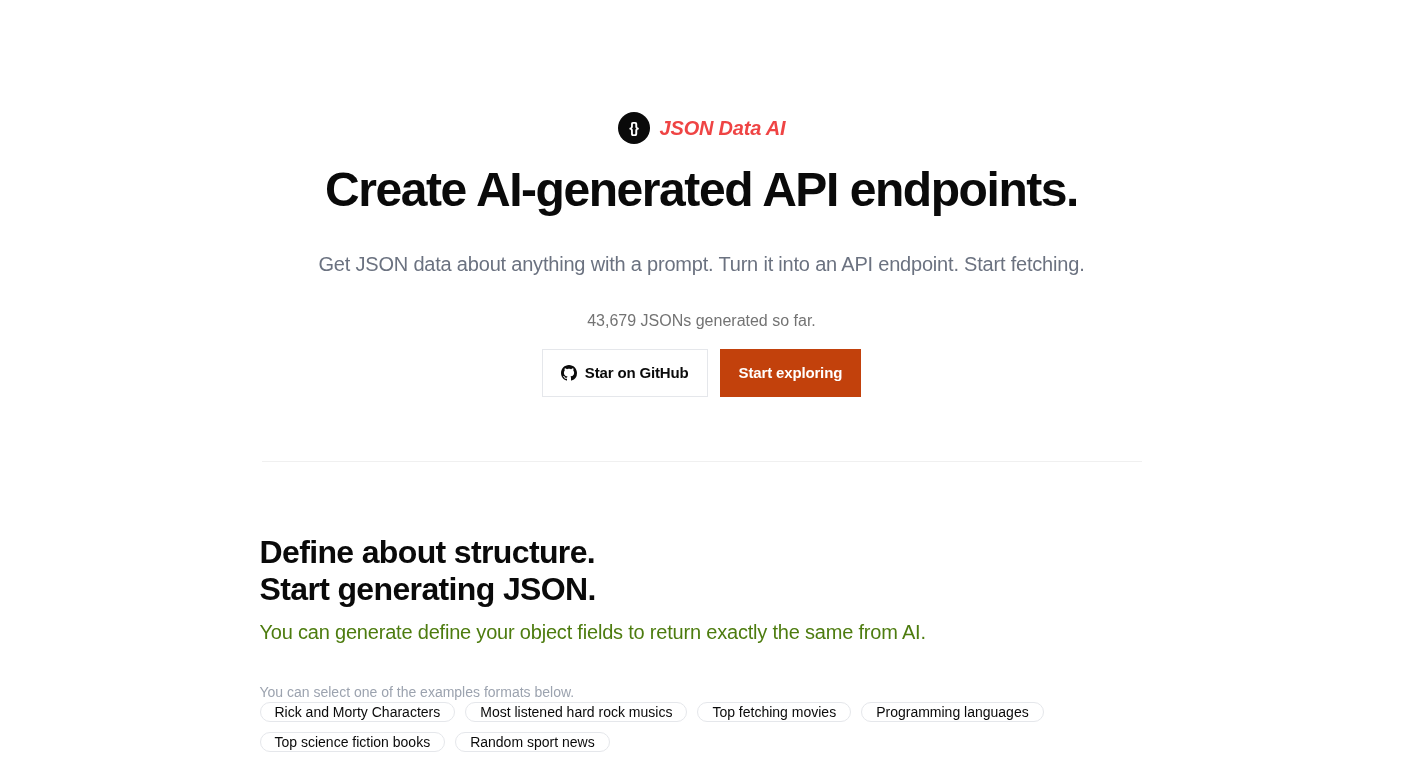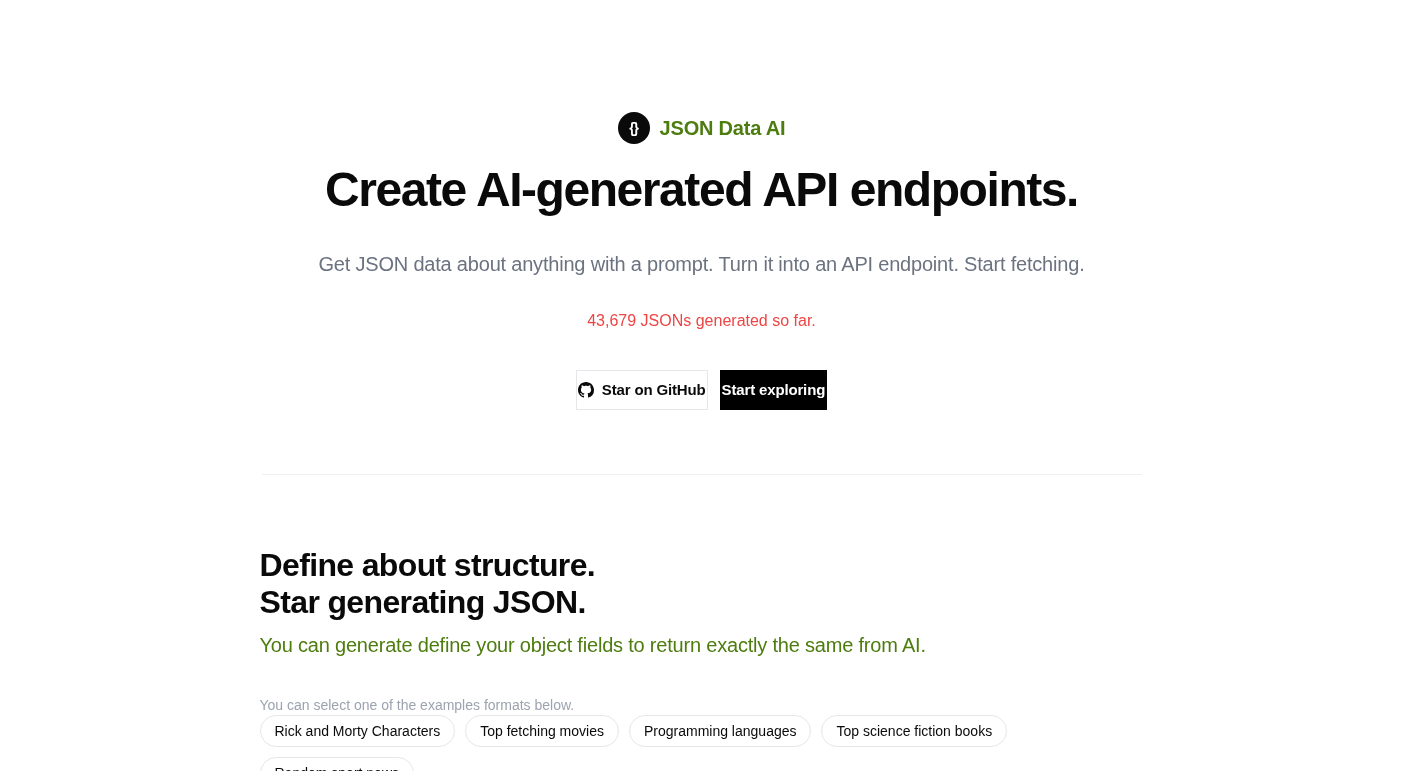--- a/index.html
+++ b/index.html
@@ -38,68 +38,69 @@
       align-items: center;
       justify-content: center;
       color: #ffffff;
       font-weight: 700;
       font-size: 14px;
       letter-spacing: -1px;
     }
     .brand-text {
       font-size: 20px;
       font-weight: 600;
-      color: #4d7c0f;
+      color: #ef4444;
       letter-spacing: -0.01em;
+      font-style: italic;
     }
     .headline {
       font-size: 48px;
       font-weight: 700;
       letter-spacing: -0.03em;
       line-height: 1.1;
       color: #0a0a0a;
       margin-bottom: 36px;
     }
     .subhead {
       font-size: 20px;
       color: #6b7280;
       font-weight: 400;
       margin-bottom: 36px;
       letter-spacing: -0.01em;
     }
     .stat {
       font-size: 16px;
-      color: #ef4444;
-      margin-bottom: 40px;
+      color: #737373;
+      margin-bottom: 19px;
     }
     .cta-row {
       display: flex;
       justify-content: center;
       gap: 12px;
     }
     .btn {
       display: inline-flex;
       align-items: center;
       gap: 8px;
-      height: 40px;
-      padding: 0 1px;
+      height: 48px;
+      padding: 0 18px;
       border-radius: 0;
       font-size: 15px;
       font-weight: 600;
       cursor: pointer;
       border: 1px solid transparent;
       letter-spacing: -0.01em;
     }
     .btn-outline {
       background: #ffffff;
       border-color: #e5e7eb;
       color: #0a0a0a;
     }
     .btn-primary {
-      background: #000000;
+      background: #c2410c;
       color: #ffffff;
     }
     .gh-icon {
       width: 16px;
       height: 16px;
     }
     .divider {
       border: none;
       border-top: 1px solid #f0f0f0;
       margin: 0 auto 72px auto;
@@ -131,21 +132,21 @@
       margin-bottom: 2px;
     }
     .chips {
       display: flex;
       flex-wrap: wrap;
       gap: 10px;
     }
     .chip {
       display: inline-flex;
       align-items: center;
-      height: 32px;
+      height: 20px;
       padding: 0 14px;
       border: 1px solid #e5e7eb;
       border-radius: 16px;
       font-size: 14px;
       font-weight: 500;
       color: #0a0a0a;
       background: #ffffff;
       cursor: pointer;
       text-align: right;
     }
@@ -173,25 +174,26 @@
         <span>Start exploring</span>
       </button>
     </div>
   </div>
 
   <hr class="divider">
 
   <div class="section">
     <h2 class="section-title">
       <span>Define about structure.</span><br>
-      <span>Star generating JSON.</span>
+      <span>Start generating JSON.</span>
     </h2>
     <p class="section-sub">You can generate define your object fields to return exactly the same from AI.</p>
     <p class="hint">You can select one of the examples formats below.</p>
     <div class="chips">
       <button class="chip">Rick and Morty Characters</button>
+      <button class="chip">Most listened hard rock musics</button>
       <button class="chip">Top fetching movies</button>
       <button class="chip">Programming languages</button>
       <button class="chip">Top science fiction books</button>
       <button class="chip">Random sport news</button>
     </div>
   </div>
 </div>
 
 </body></html>

